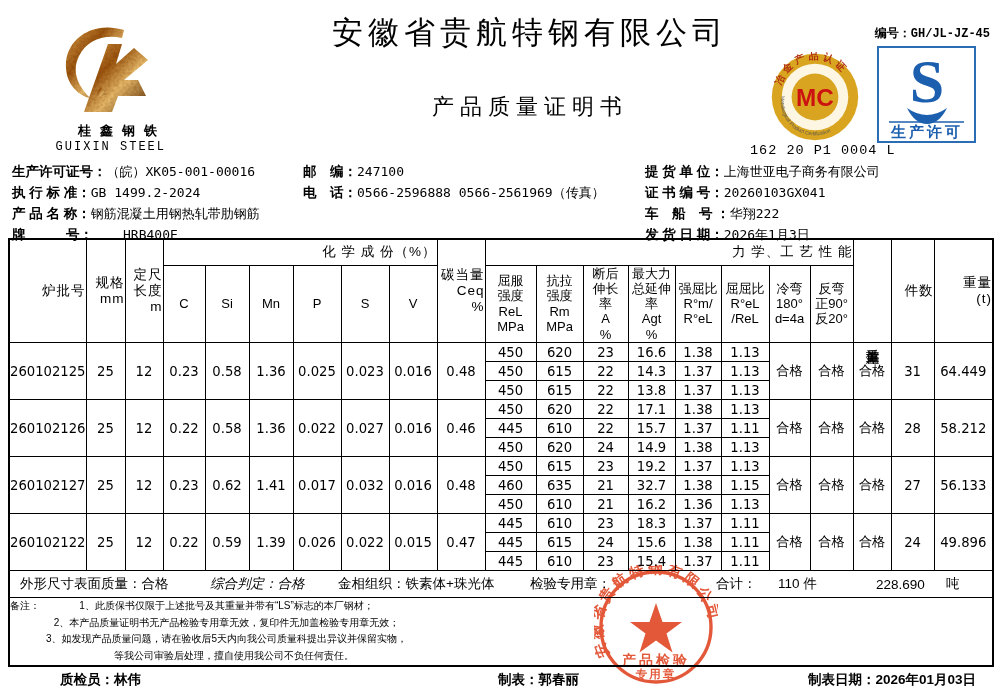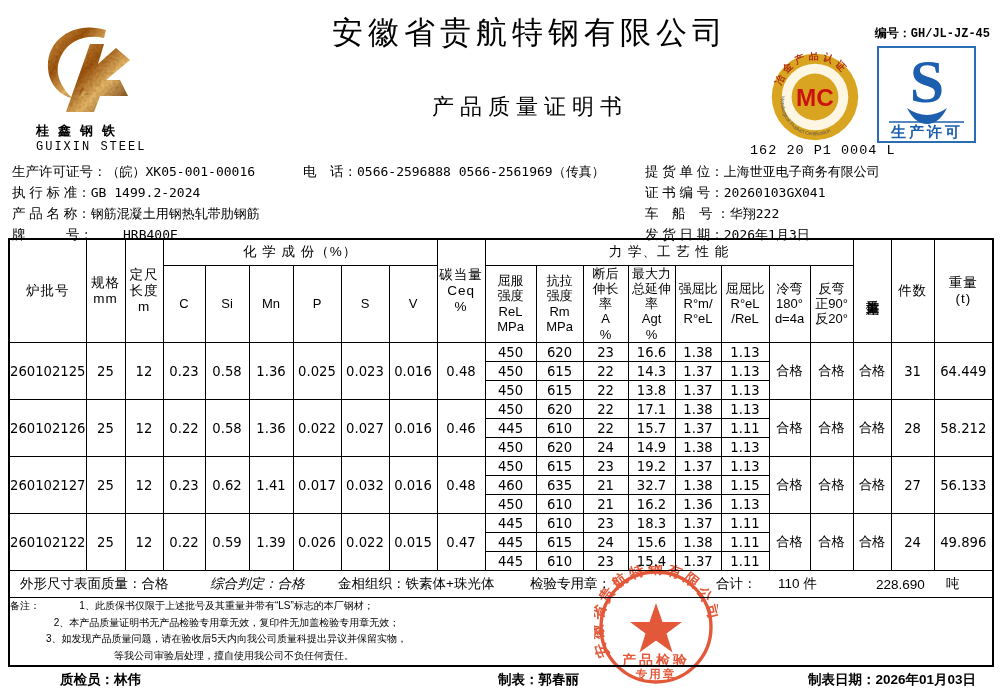--- a/index.html
+++ b/index.html
@@ -1,48 +1,48 @@
 <!DOCTYPE html>
 <html><head>
 <meta charset="utf-8">
 <style>
   * { margin:0; padding:0; box-sizing:border-box; }
   body { background:#888; font-family:"Liberation Sans","DejaVu Sans",sans-serif; color:#000; }
   #page { position:relative; width:1000px; height:694px; background:#fff; overflow:hidden; margin:0 auto; }
 
   
-  .logo-wrap { position:absolute; left:36px; top:24px; width:130px; text-align:left; }
+  .logo-wrap { position:absolute; left:36px; top:24px; width:130px; text-align:right; }
   .logo-cn { font-size:13px; font-weight:bold; letter-spacing:9px; margin-top:2px; white-space:nowrap; }
   .logo-en { font-size:12px; font-family:"Liberation Mono",monospace; letter-spacing:2px; white-space:nowrap; }
   .company-title { position:absolute; left:250px; top:12px; width:560px; text-align:center;
                    font-family:"Liberation Serif","DejaVu Serif",serif; font-size:31px; letter-spacing:5px; white-space:nowrap; }
   .doc-title { position:absolute; left:250px; top:92px; width:560px; text-align:center;
                font-family:"Liberation Serif","DejaVu Serif",serif; font-size:22px; letter-spacing:6px; white-space:nowrap; }
   .serial { position:absolute; top:25px; right:10px; font-size:12px; font-weight:bold; white-space:nowrap; }
   .serial .val { font-family:"Liberation Mono",monospace; font-weight:bold; }
   .mc-badge { position:absolute; left:769px; top:52px; }
   .mc-code { position:absolute; left:750px; top:143px; font-size:13.5px; font-family:"Liberation Mono",monospace; letter-spacing:1px; white-space:nowrap; }
   .qs-badge { position:absolute; left:877px; top:46px; }
 
   
   .info-col { position:absolute; top:161px; font-size:13.5px; line-height:21px; white-space:nowrap; }
   #info-col1 { left:12px; }
   #info-col2 { left:303px; }
   #info-col3 { left:645px; }
-  .info-row .lbl { font-weight:400; }
+  .info-row .lbl { font-weight:700; }
   .info-row .val { font-family:"DejaVu Sans Mono","Liberation Mono",monospace,sans-serif; font-size:13px; }
   .info-row .val.indent { padding-left:30px; }
 
   
   table.cert { position:absolute; left:8px; top:238px; width:984px; border-collapse:collapse; table-layout:fixed;
                border:2px solid #000; }
   table.cert th, table.cert td { border:1px solid #000; text-align:center; vertical-align:middle;
                font-weight:normal; padding:0; font-size:13px; }
   table.cert th { white-space:pre-line; line-height:1.18; }
-  tr.hrowA th { height:26px; font-size:13.5px; letter-spacing:1px; }
+  tr.hrowA th { height:26px; font-size:13.5px; letter-spacing:1px;text-align:right; }
   tr.hrowB th { height:76px; }
   th.spread { line-height:2.0; }
   th.vert { writing-mode:vertical-lr; text-orientation:upright; letter-spacing:5px; font-size:13px; }
   tbody#data-rows td { height:19px; font-size:13.2px; font-family:"DejaVu Sans","Liberation Sans",sans-serif; }
   td.c-batch { font-family:"DejaVu Sans Mono",monospace; font-size:12.6px; }
   td.c-weight { font-family:"DejaVu Sans Mono",monospace; font-size:12.6px; }
 
   
   td.sum-cell { height:27px; position:relative; }
   .sum-wrap { position:relative; width:100%; height:100%; }
@@ -128,20 +128,21 @@
     <text x="50" y="91" text-anchor="middle" font-size="15" font-weight="bold" fill="#1c5fae" letter-spacing="3">生产许可</text>
   </svg>
 
   <div class="info-col" id="info-col1">
       <div class="info-row"><span class="lbl">生产许可证号：</span><span class="val">（皖）XK05-001-00016</span></div>
       <div class="info-row"><span class="lbl">执 行 标 准：</span><span class="val">GB 1499.2-2024</span></div>
       <div class="info-row"><span class="lbl">产 品 名 称：</span><span class="val">钢筋混凝土用钢热轧带肋钢筋</span></div>
       <div class="info-row"><span class="lbl">牌　　　号：</span><span class="val indent">HRB400E</span></div>
     </div>
   <div class="info-col" id="info-col2">
+      <div class="info-row"><span class="lbl">邮　编：</span><span class="val">247100</span></div>
       <div class="info-row"><span class="lbl">电　话：</span><span class="val">0566-2596888  0566-2561969（传真）</span></div>
     </div>
   <div class="info-col" id="info-col3">
       <div class="info-row"><span class="lbl">提 货 单 位：</span><span class="val">上海世亚电子商务有限公司</span></div>
       <div class="info-row"><span class="lbl">证 书 编 号：</span><span class="val">20260103GX041</span></div>
       <div class="info-row"><span class="lbl">车　船　号 ：</span><span class="val">华翔222</span></div>
       <div class="info-row"><span class="lbl">发 货 日 期：</span><span class="val">2026年1月3日</span></div>
     </div>
 
   <table class="cert">

